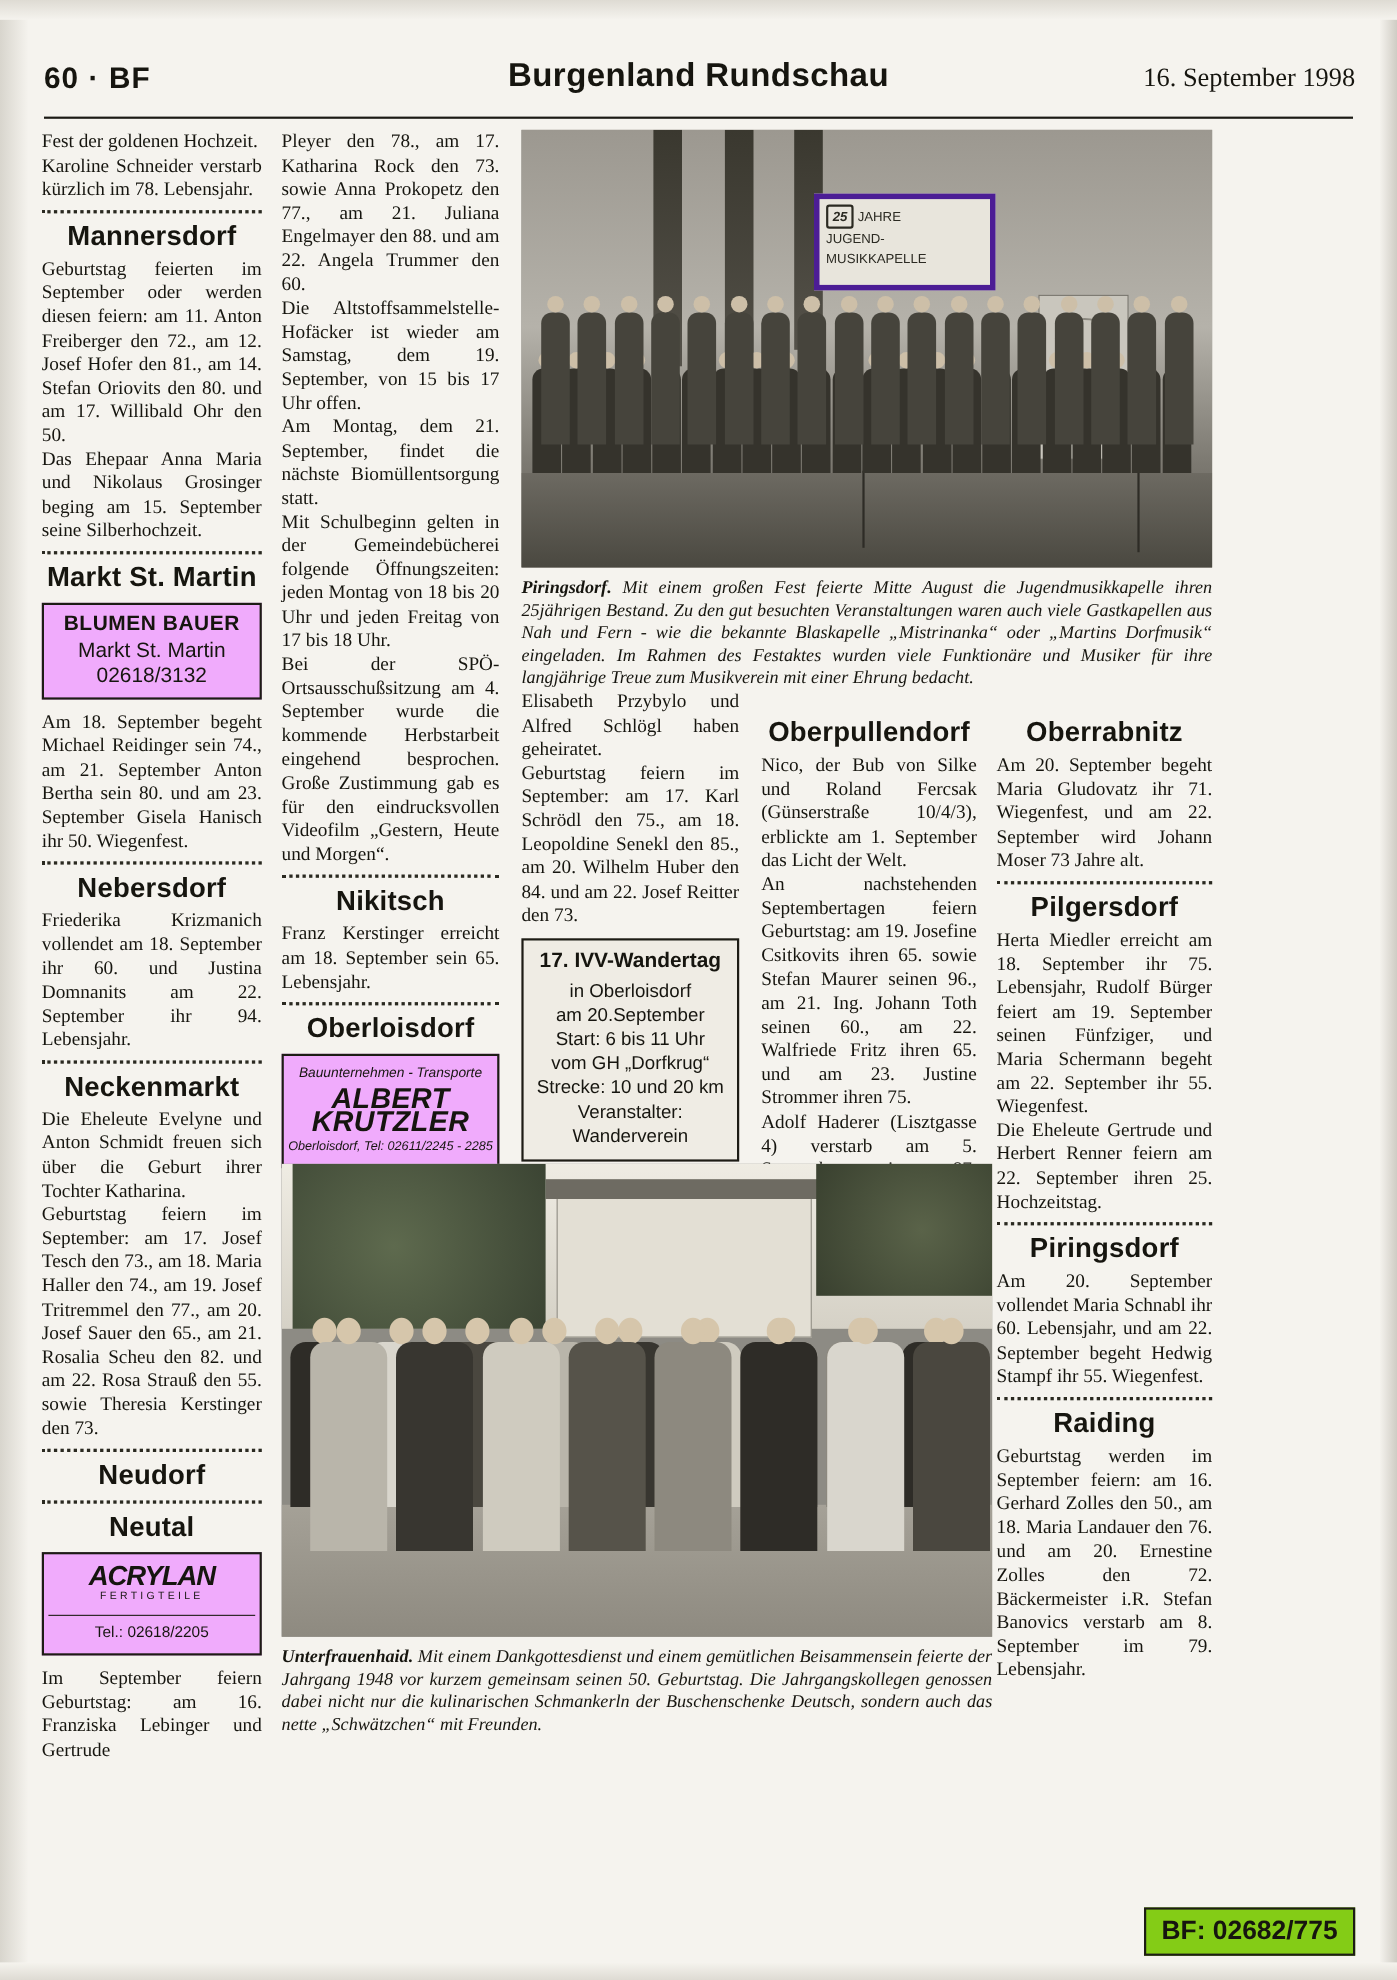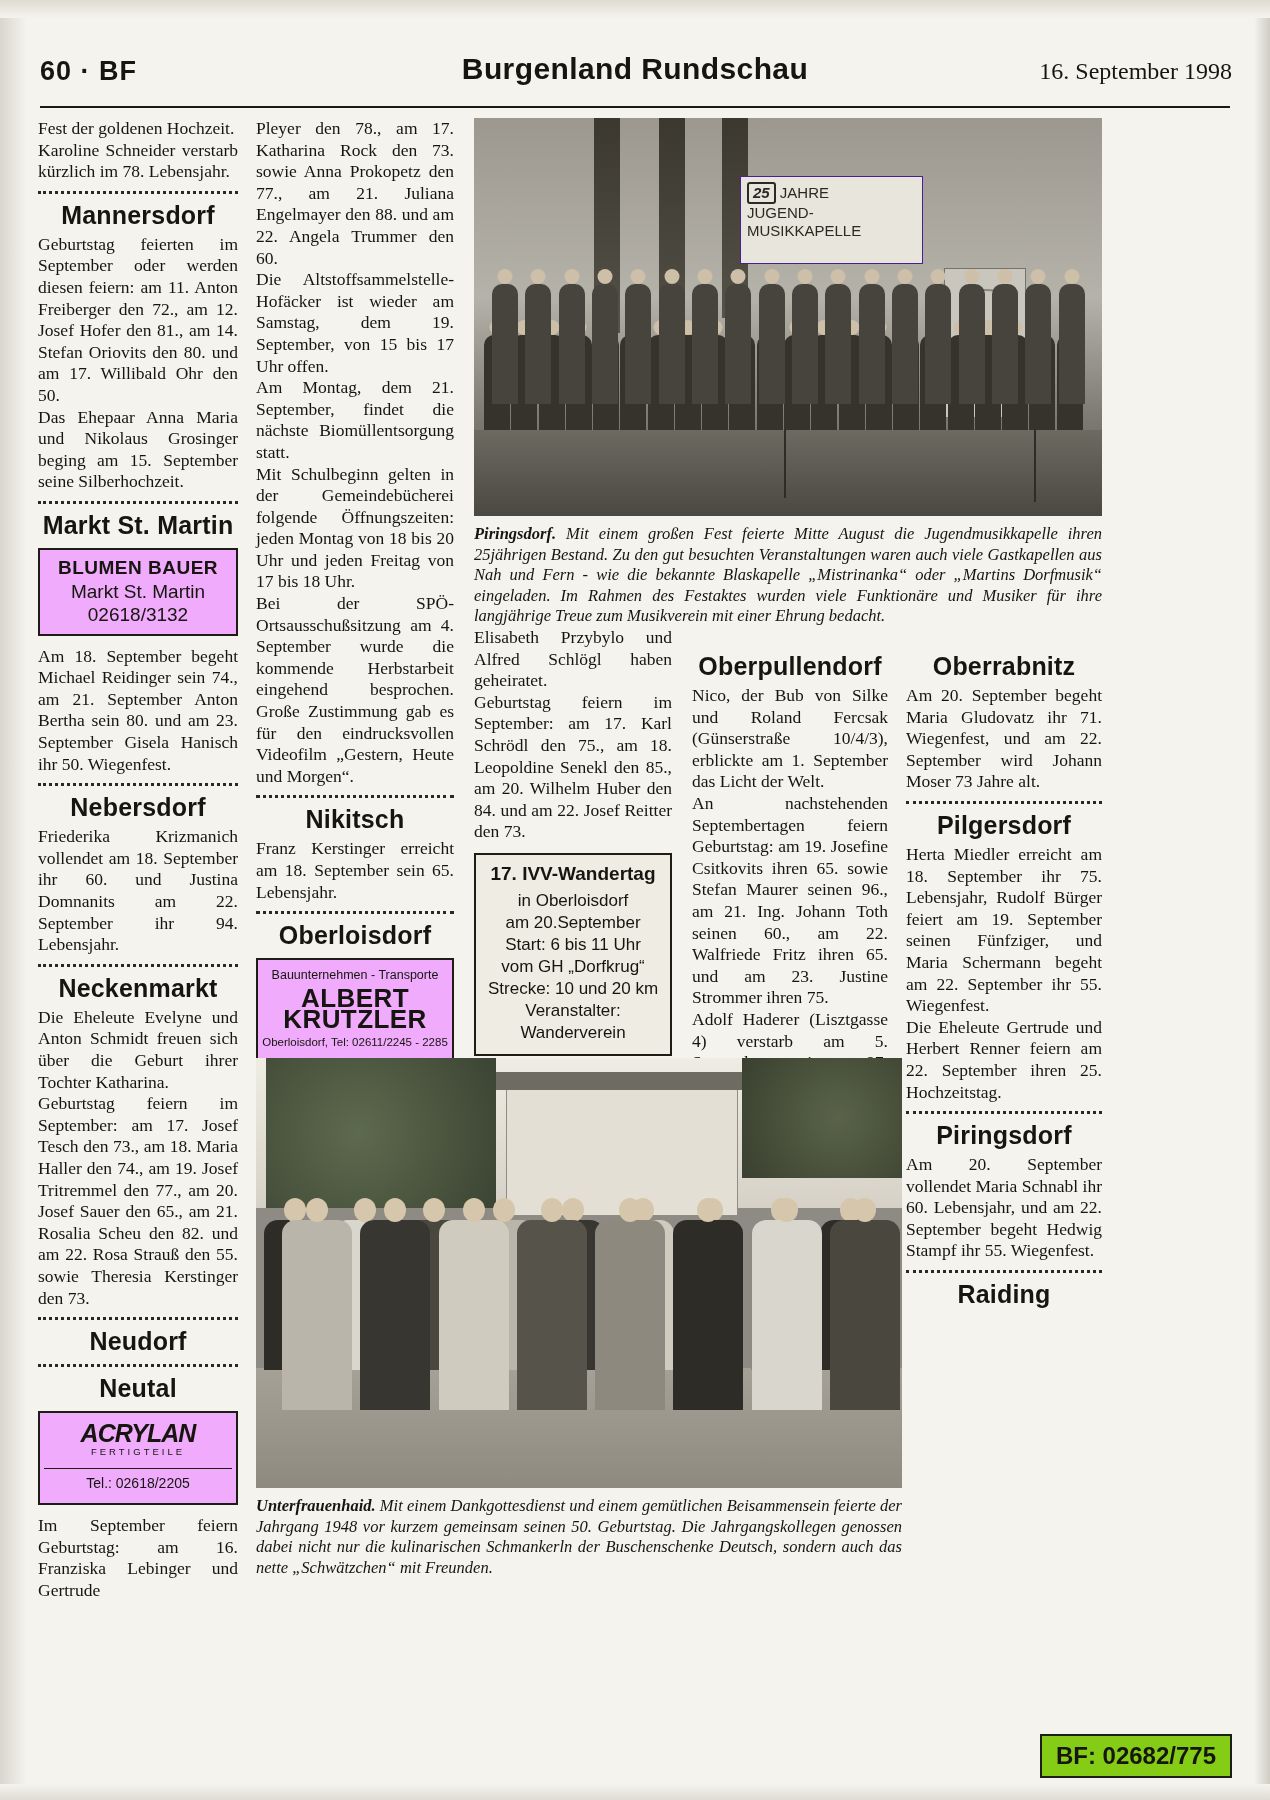--- a/index.html
+++ b/index.html
@@ -47,21 +47,21 @@
     margin:8px 0 2px 0;height:0;
   }
   .blk{margin-bottom:2px;}
 
   
   .ad{border:2px solid #1d1c15;text-align:center;font-family:"Liberation Sans",sans-serif;margin:8px 0 10px 0;background:#f0abfc;}
   .ad-bauer{padding:7px 4px 8px 4px;}
   .ad-bauer .l1{font-weight:bold;font-size:19px;letter-spacing:.5px;}
   .ad-bauer .l2{font-size:19px;margin-top:2px;}
   .ad-bauer .l3{font-size:19px;margin-top:2px;}
-  .ad-krutzler{padding:5px 3px 6px 3px;}
+  .ad-krutzler{padding:5px 3px 6px 3px;font-style:italic;}
   .ad-krutzler .k1{font-size:12.5px;}
   .ad-krutzler .k2{font-weight:bold;font-size:26px;letter-spacing:.4px;margin:1px 0;}
   .ad-krutzler .k3{font-size:11.5px;}
   .ad-acrylan{padding:10px 4px 8px 4px;position:relative;}
   .ad-acrylan .logo{font-family:"Liberation Sans",sans-serif;font-weight:bold;font-style:italic;font-size:25px;letter-spacing:-1px;}
   .ad-acrylan .sub{font-size:9.5px;letter-spacing:3px;margin-top:-4px;}
   .ad-acrylan .tel{font-size:14px;margin-top:6px;border-top:1px solid #1d1c15;padding-top:4px;}
 
   .ivv{border:2px solid #1d1c15;background:#efece4;text-align:center;font-family:"Liberation Sans",sans-serif;padding:8px 6px 10px 6px;margin:10px 0 8px 0;}
   .ivv .t{font-weight:bold;font-size:19px;margin-bottom:5px;}
@@ -72,22 +72,22 @@
   
   .photo{position:absolute;background:#8d8b84;overflow:hidden;}
   .cap{position:absolute;font-size:16.5px;line-height:20.5px;font-style:italic;text-align:justify;}
   .cap b{font-style:italic;font-weight:bold;}
 
   
   #photo1{left:474px;top:118px;width:628px;height:398px;}
   .p1-bg{position:absolute;left:0;top:0;width:100%;height:100%;
     background:linear-gradient(to bottom,#9c9890 0%, #b5b2aa 45%, #7e7b73 75%, #58554e 100%);}
   .p1-curtain{position:absolute;top:0;width:26px;height:215px;background:linear-gradient(to bottom,#3a382f,#55524a);}
-  .p1-banner{position:absolute;left:266px;top:58px;width:183px;height:88px;background:#e8e5dc;border:1px solid #4c1d95;
-    font-family:"Liberation Sans",sans-serif;font-size:15px;color:#2b2a22;padding:5px 6px;box-sizing:border-box;line-height:18px;}
+  .p1-banner{position:absolute;left:266px;top:58px;width:165px;height:88px;background:#e8e5dc;border:5px solid #4c1d95;
+    font-family:"Liberation Sans",sans-serif;font-size:12px;color:#2b2a22;padding:5px 6px;box-sizing:border-box;line-height:18px;}
   .p1-banner .n{display:inline-block;border:2px solid #2b2a22;border-radius:3px;padding:0 4px;font-style:italic;font-weight:bold;}
   .p1-pod{position:absolute;left:470px;top:150px;width:80px;height:148px;background:#c9c6bd;border:1px solid #76736b;}
   .p1-pod:after{content:"";position:absolute;left:14px;top:20px;width:50px;height:34px;border:2px solid #8b887f;border-radius:50%;}
   .p1-stage{position:absolute;left:0;bottom:0;width:100%;height:86px;background:linear-gradient(to bottom,#6d6a62,#4a4840);}
   .p1-person{position:absolute;bottom:86px;width:26px;background:#3b3931;border-radius:10px 10px 0 0;}
   .p1-head{position:absolute;left:50%;transform:translateX(-50%);top:-15px;width:15px;height:15px;border-radius:50%;background:#cdbfa8;}
   .p1-mic{position:absolute;left:310px;bottom:18px;width:2px;height:70px;background:#2e2c26;}
   .p1-mic2{position:absolute;left:560px;bottom:14px;width:2px;height:80px;background:#2e2c26;}
 
   #cap1{left:474px;top:524px;width:628px;}
@@ -197,20 +197,21 @@
       <p class="blk">Am 20. September begeht Maria Gludovatz ihr 71. Wiegenfest, und am 22. September wird Johann Moser 73 Jahre alt.</p>
       <div class="dots"></div>
       <div class="place">Pilgersdorf</div>
       <p class="blk">Herta Miedler erreicht am 18. September ihr 75. Lebensjahr, Rudolf Bürger feiert am 19. September seinen Fünfziger, und Maria Schermann begeht am 22. September ihr 55. Wiegenfest.</p>
       <p class="blk">Die Eheleute Gertrude und Herbert Renner feiern am 22. September ihren 25. Hochzeitstag.</p>
       <div class="dots"></div>
       <div class="place">Piringsdorf</div>
       <p class="blk">Am 20. September vollendet Maria Schnabl ihr 60. Lebensjahr, und am 22. September begeht Hedwig Stampf ihr 55. Wiegenfest.</p>
       <div class="dots"></div>
       <div class="place">Raiding</div>
+      <p class="blk">Geburtstag werden im September feiern: am 16. Gerhard Zolles den 50., am 18. Maria Landauer den 76. und am 20. Ernestine Zolles den 72. Bäckermeister i.R. Stefan Banovics verstarb am 8. September im 79. Lebensjahr.</p>
     </div>
 
   <div class="photo" id="photo1">
     <div class="p1-bg"></div>
     <div class="p1-curtain" style="left:120px"></div>
     <div class="p1-curtain" style="left:185px;height:240px"></div>
     <div class="p1-curtain" style="left:248px;height:200px"></div>
     <div class="p1-banner">
       <span class="n">25</span>
       <span>JAHRE</span><br>

